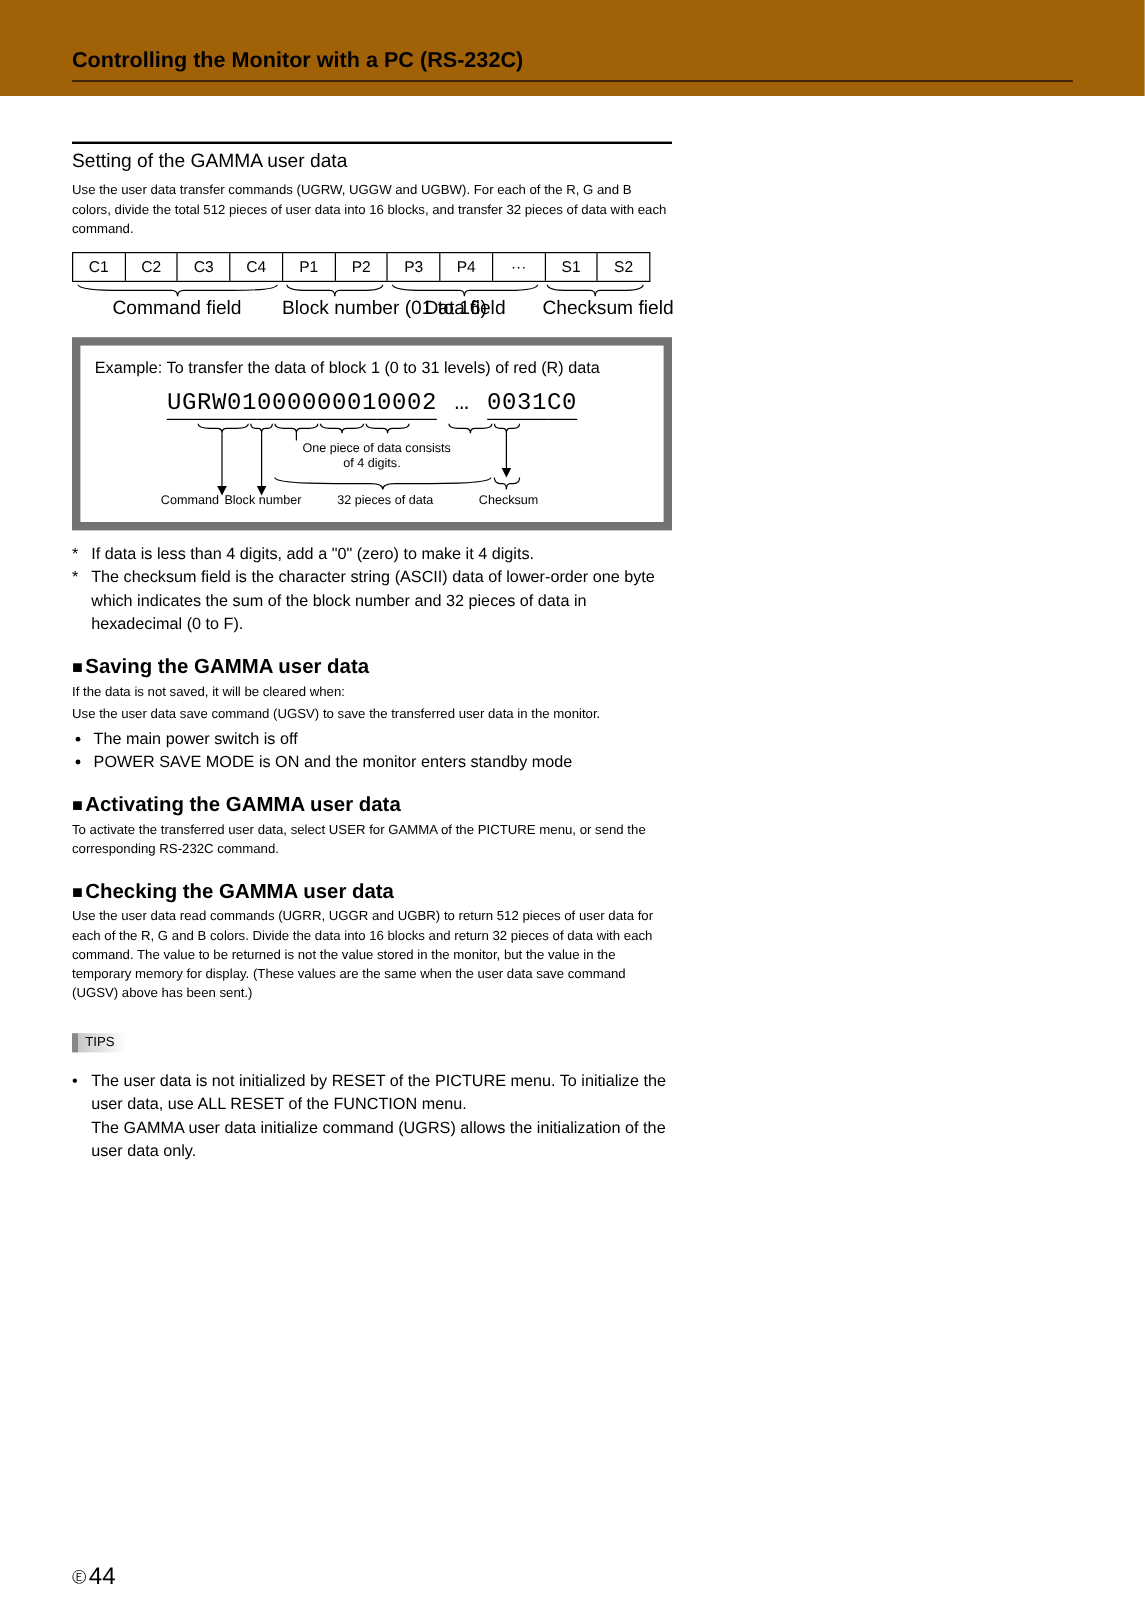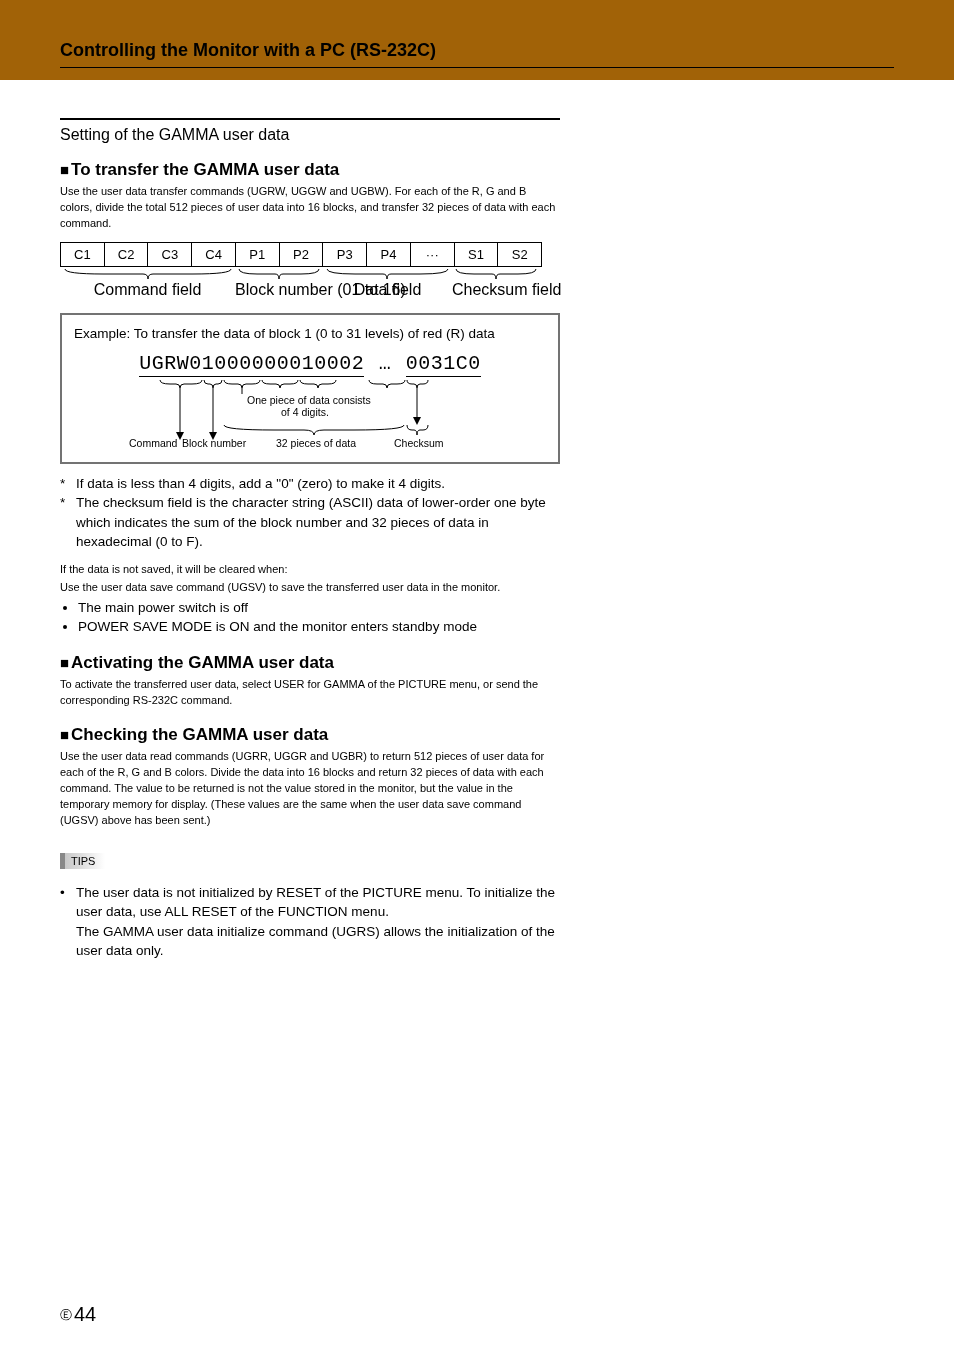--- a/index.html
+++ b/index.html
@@ -90,21 +90,21 @@
   .bracket-label {
     font-size:16px;
     font-weight:normal;
     white-space:nowrap;
     margin-top:2px;
     display:block;
   }
 
   
   .example-box {
-    border:2px solid #737373;
+    border:7px solid #737373;
     padding:10px 12px 12px 12px;
     margin: 14px 0 10px 0;
     font-size:13.5px;
     line-height:1.4;
     position:relative;
   }
   .mono-row {
     font-family: "Courier New", monospace;
     font-size:20px;
     letter-spacing:0.5px;
@@ -147,21 +147,20 @@
 <div class="header-band">
   <div class="header-title">Controlling the Monitor with a PC (RS-232C)</div>
 </div>
 
 <div class="content">
 
   <div class="section-rule"></div>
   <h2 class="section-heading">Setting of the GAMMA user data</h2>
 
   
-  <div class="subhead"><span class="sq">■</span><span>To transfer the GAMMA user data</span></div>
   <p class="para">Use the user data transfer commands (UGRW, UGGW and UGBW). For each of the R, G and B colors, divide the total 512 pieces of user data into 16 blocks, and transfer 32 pieces of data with each command.</p>
 
   
   <div class="cell-row">
     <div class="cell">C1</div>
     <div class="cell">C2</div>
     <div class="cell">C3</div>
     <div class="cell">C4</div>
     <div class="cell">P1</div>
     <div class="cell">P2</div>
@@ -244,20 +243,21 @@
         <div class="ast">*</div>
         <div class="txt">If data is less than 4 digits, add a "0" (zero) to make it 4 digits.</div>
       </div>
     <div class="star-row">
         <div class="ast">*</div>
         <div class="txt">The checksum field is the character string (ASCII) data of lower-order one byte which indicates the sum of the block number and 32 pieces of data in hexadecimal (0 to F).</div>
       </div>
   </div>
 
   
+  <div class="subhead"><span class="sq">■</span><span>Saving the GAMMA user data</span></div>
   <p class="para" style="margin-bottom:2px;">If the data is not saved, it will be cleared when:</p>
   <p class="para" style="margin-bottom:2px;">Use the user data save command (UGSV) to save the transferred user data in the monitor.</p>
   <ul class="bullet-list">
     <li>The main power switch is off</li>
     <li>POWER SAVE MODE is ON and the monitor enters standby mode</li>
   </ul>
 
   
   <div class="subhead"><span class="sq">■</span><span>Activating the GAMMA user data</span></div>
   <p class="para">To activate the transferred user data, select USER for GAMMA of the PICTURE menu, or send the corresponding RS-232C command.</p>

